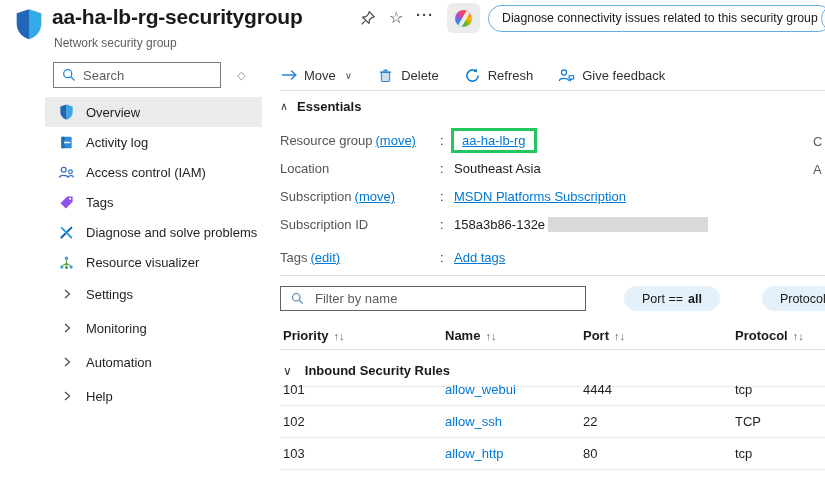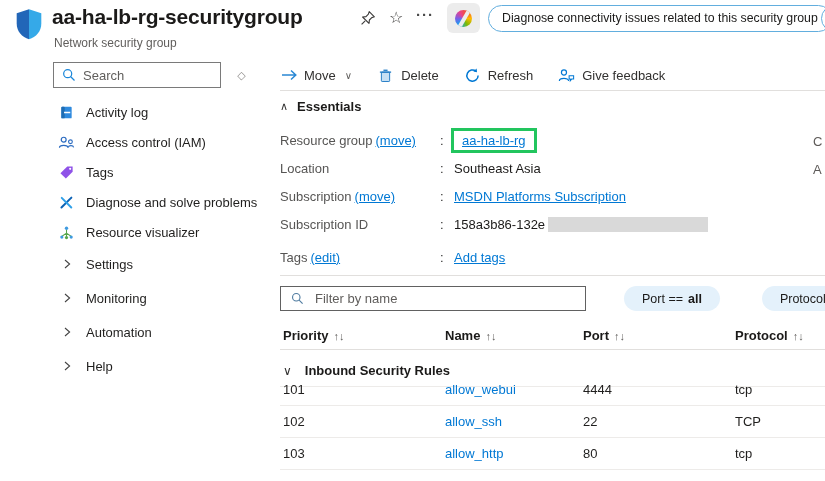--- a/index.html
+++ b/index.html
@@ -122,20 +122,29 @@
               <path d="M10 10l4.3 4.3" stroke="#1a86d9" stroke-width="1.4"></path>
             </svg>
         </span>
         <input placeholder="Search" style="">
       </div>
       <span class="sync-glyph">◇</span>
       <span class="collapse-glyph">«</span>
     </div>
 
     <nav class="nav">
+      <div class="nav-item selected">
+        <span class="ic">
+          <svg width="15" height="16" viewBox="0 0 24 26">
+              <path d="M12 1l10 3.2v8.3c0 6.5-4.3 10.9-10 12.9Z" fill="#35a9e8"></path>
+              <path d="M12 1 2 4.2v8.3c0 6.5 4.3 10.9 10 12.9Z" fill="#2266b8"></path>
+            </svg>
+        </span>
+        <span>Overview</span>
+      </div>
       <div class="nav-item">
         <span class="ic">
           <svg width="15" height="15" viewBox="0 0 16 16">
               <rect x="2.5" y="1.8" width="11" height="12.4" rx="1" fill="#2f8ade"></rect>
               <rect x="2.5" y="1.8" width="3.6" height="12.4" rx="1" fill="#1f6db3"></rect>
               <rect x="5.4" y="7.2" width="6.6" height="1.6" fill="#fff"></rect>
             </svg>
         </span>
         <span>Activity log</span>
       </div>

